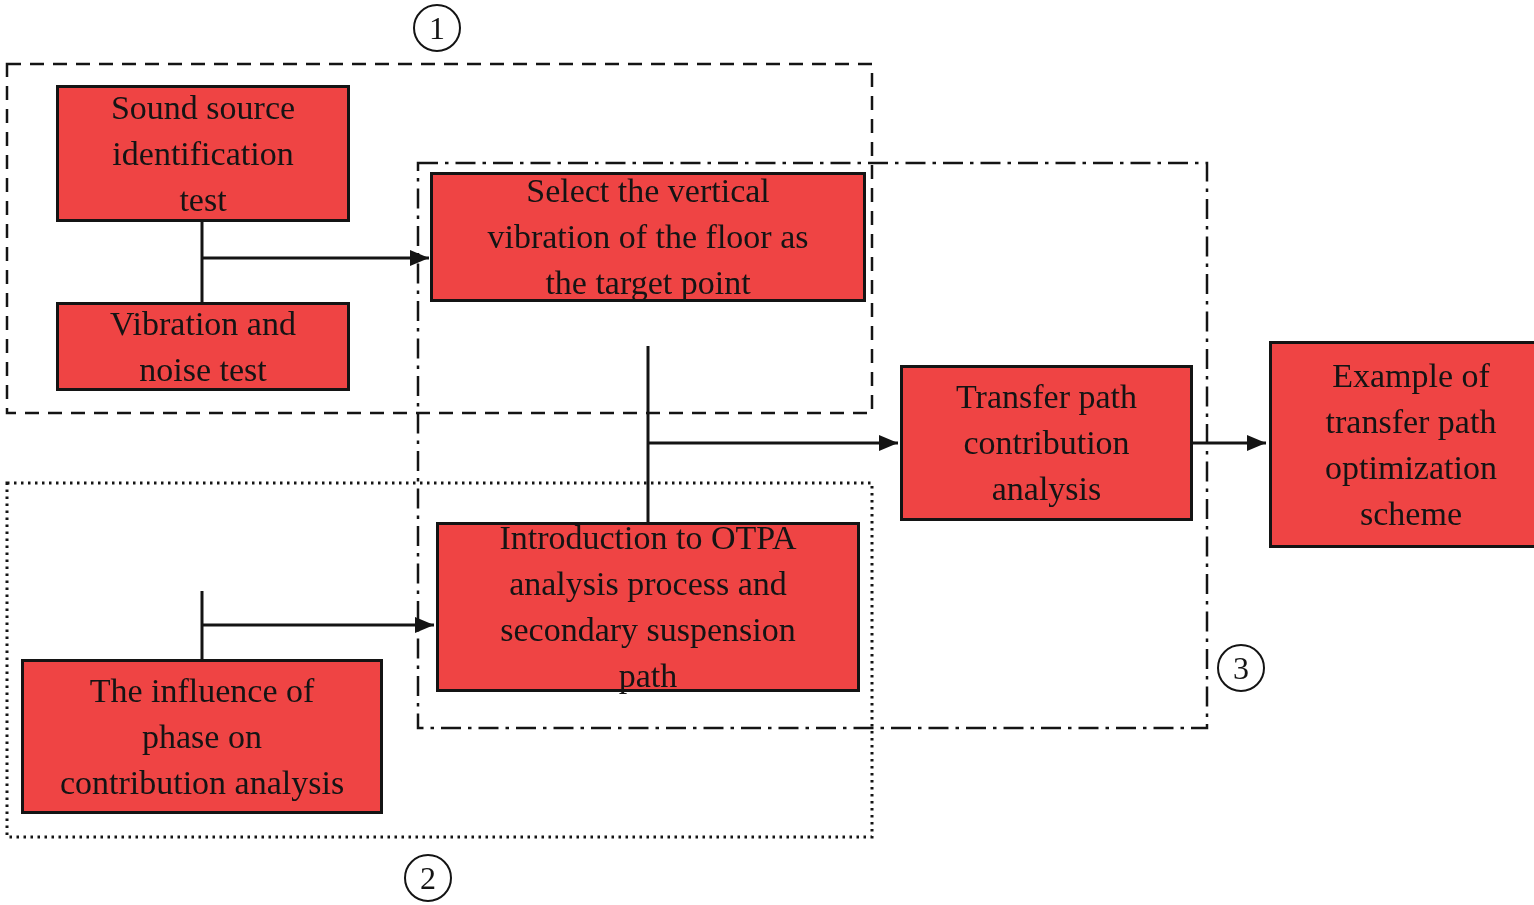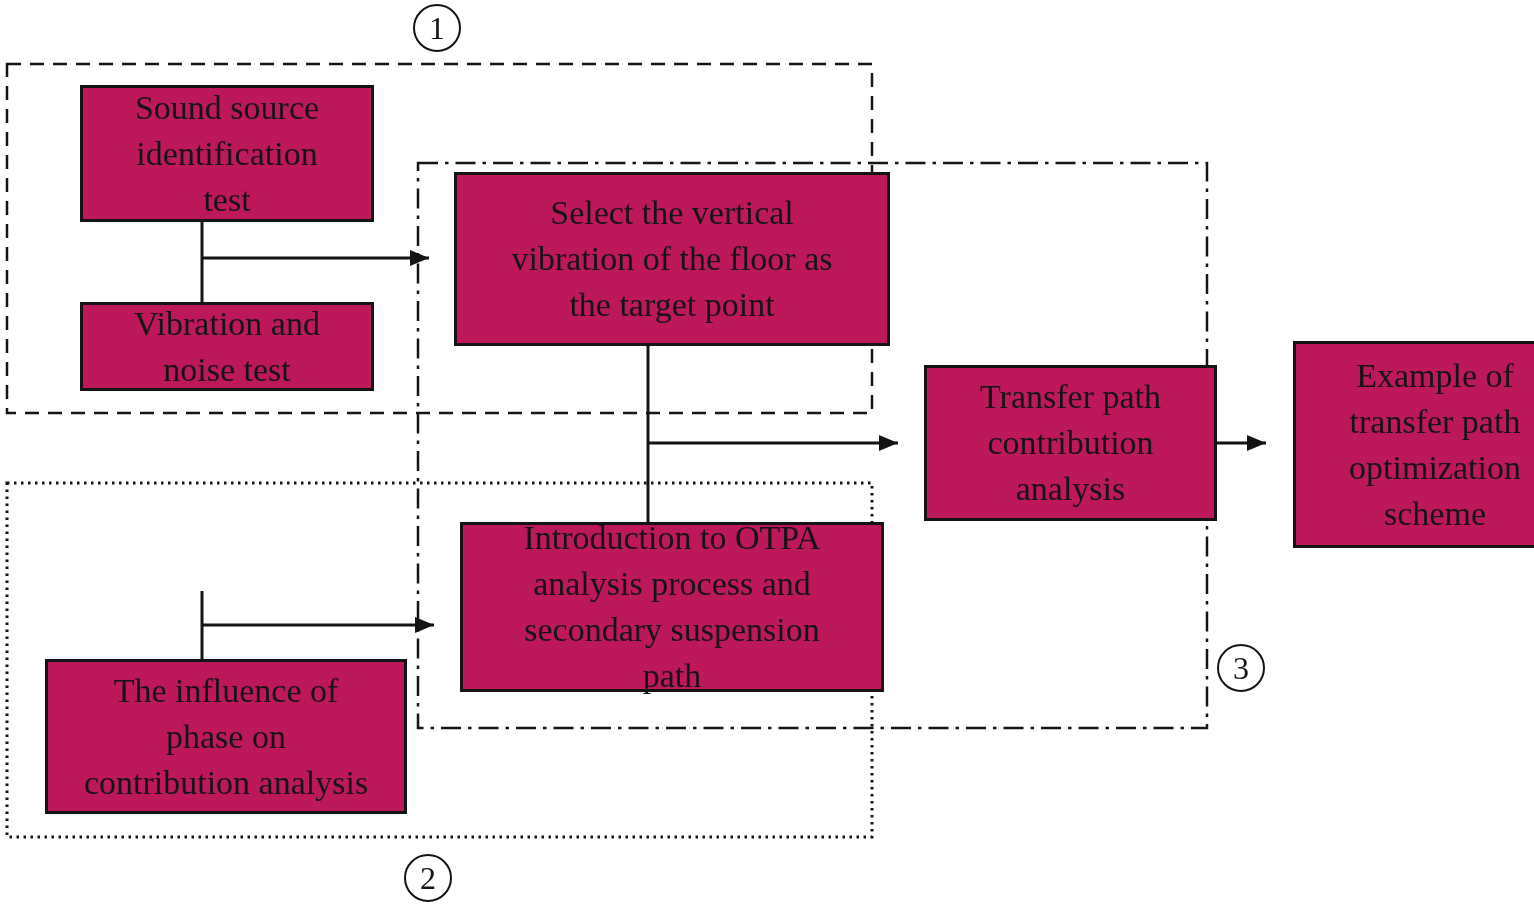--- a/index.html
+++ b/index.html
@@ -18,49 +18,48 @@
   }
   .layer {
     position: absolute;
     left: 0;
     top: 0;
   }
   .node {
     position: absolute;
     box-sizing: border-box;
     border: 3px solid #141414;
-    background: #be185d;
+    background: #ef4444;
     display: flex;
     align-items: center;
     justify-content: center;
     text-align: center;
     font-size: 34px;
     line-height: 46px;
     white-space: pre-line;
     z-index: 2;
-    margin-left: 24px;
   }
   .badge {
     position: absolute;
     box-sizing: border-box;
     width: 48px;
     height: 48px;
     border: 2.5px solid #141414;
     border-radius: 50%;
     background: #ffffff;
     display: flex;
     align-items: center;
     justify-content: center;
     font-size: 32px;
     z-index: 3;
   }
   
   #node-sound-source    { left: 56px;   top: 85px;  width: 294px; height: 137px; }
   #node-vibration-noise { left: 56px;   top: 302px; width: 294px; height: 89px;  }
-  #node-select-target   { left: 430px;  top: 172px; width: 436px; height: 174px; }
+  #node-select-target   { left: 430px;  top: 172px; width: 436px; height: 130px; }
   #node-otpa-theory     { left: 48px;   top: 498px; width: 308px; height: 93px;  }
   #node-phase-influence { left: 21px;   top: 659px; width: 362px; height: 155px; }
   #node-otpa-intro      { left: 436px;  top: 522px; width: 424px; height: 170px; }
   #node-transfer-path   { left: 900px;  top: 365px; width: 293px; height: 156px; }
   #node-example-scheme  { left: 1269px; top: 341px; width: 284px; height: 207px; }
   
   #badge-1 { left: 413px;  top: 4px;   }
   #badge-2 { left: 404px;  top: 854px; }
   #badge-3 { left: 1217px; top: 644px; }
 </style>

